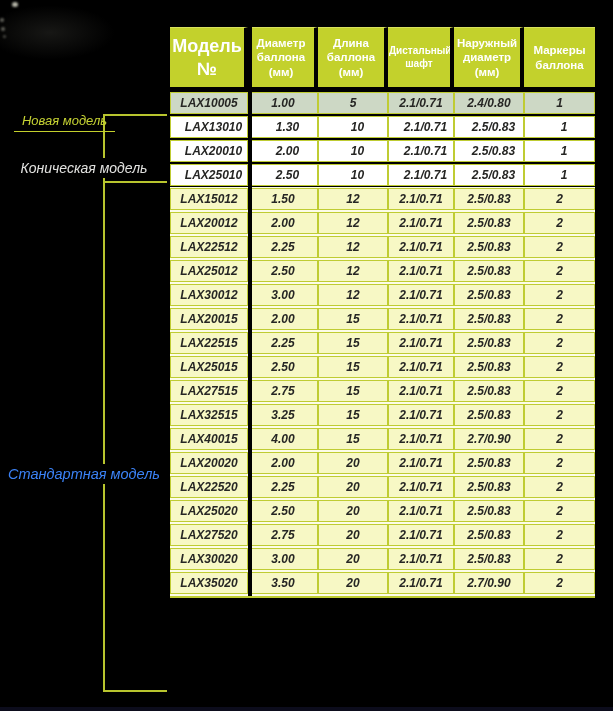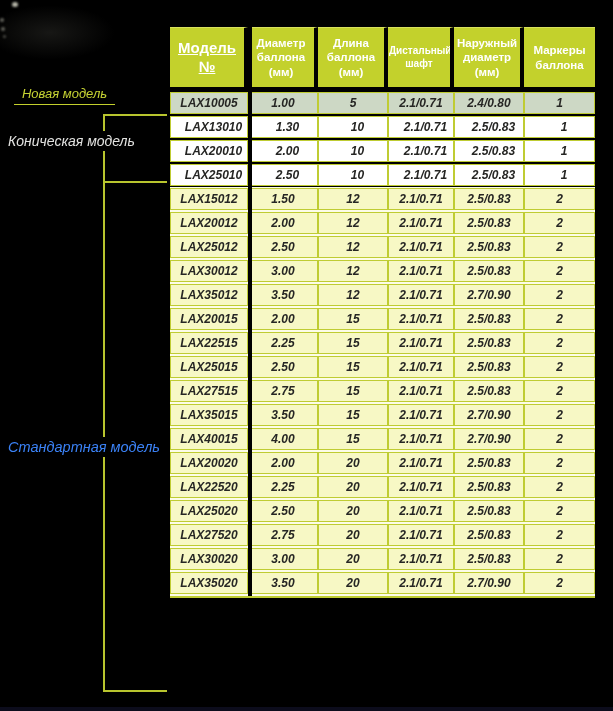--- a/index.html
+++ b/index.html
@@ -15,24 +15,24 @@
     background:radial-gradient(ellipse at center,#171715 0%,rgba(10,10,10,0) 70%);}
   .blob2{position:absolute;left:200px;top:40px;width:110px;height:55px;border-radius:50%;
     background:radial-gradient(ellipse at center,#0d0d10 0%,rgba(0,0,0,0) 70%);}
   .glint{position:absolute;border-radius:50%;filter:blur(1px);}
   .g1{left:12px;top:2px;width:6px;height:5px;background:rgba(215,215,200,.85);}
   .g2{left:0px;top:18px;width:4px;height:4px;background:rgba(180,180,168,.55);}
   .g3{left:1px;top:27px;width:4px;height:4px;background:rgba(190,190,175,.5);}
   .g4{left:3px;top:35px;width:3px;height:3px;background:rgba(170,170,160,.45);}
 
   
-  .grp-label{position:absolute;font-style:italic;z-index:3;}
+  .grp-label{position:absolute;font-style:italic;z-index:3;margin-top:27px;}
   .lbl-new{left:14px;top:86px;width:101px;text-align:center;
     color:#c6d333;font-size:13px;border-bottom:1.5px solid #c3d02c;padding-bottom:3px;}
-  .lbl-conical{left:8px;top:131px;width:152px;
+  .lbl-conical{left:8px;top:131px;width:152px;text-align:center;
     color:#e2e2e0;font-size:14px;background:#000;padding:2px 0;}
   .lbl-standard{left:2px;top:437px;width:164px;text-align:center;
     color:#3b82f6;font-size:14.5px;background:#000;padding:2px 0;}
 
   
   .bracket{position:absolute;background:#b8c52e;z-index:1;}
   .b-h{height:2px;width:64px;left:103px;}
   .b-v{width:2px;left:103px;}
   .arm-top-conical{top:114px;}
   .v-conical{top:114px;height:69px;}
@@ -45,21 +45,21 @@
   table{width:425px;table-layout:fixed;border-collapse:separate;border-spacing:0 2px;
     background:linear-gradient(#000 0,#000 162px,#fcfce8 162px);}
   th,td{box-sizing:border-box;overflow:hidden;}
   th{
     height:63px;background:#c3d12c;color:#fff;font-weight:bold;
     text-align:center;vertical-align:middle;padding:2px 1px;
     font-size:11.5px;line-height:1.25;white-space:pre-line;
     border-top:1px solid #d8e15c;border-bottom:3px solid #000;
   }
   th:not(:last-child){border-right:4px solid #000;}
-  th.model-h{font-size:15px;text-decoration:underline;}
+  th.model-h{font-size:18px;}
   th.shaft-h{font-size:10px;}
   td{
     height:22px;border:1px solid #bfcc33;
     font-size:12px;font-weight:bold;font-style:italic;color:#262624;
     text-align:center;vertical-align:middle;padding:0 2px;
   }
   tr.row-new td{background:#cdd8c5;margin-top:32px;}
   tr.row-conical td{background:#ffffff;padding-left:11px;}
   tr.row-standard td{background:#f7f8c5;}
   #col-divider{position:absolute;left:78px;top:0;width:4px;height:100%;background:#000;z-index:2;}
@@ -160,44 +160,44 @@
   </tr>
           <tr class="row-standard">
     <td>LAX20012</td>
     <td>2.00</td>
     <td>12</td>
     <td>2.1/0.71</td>
     <td>2.5/0.83</td>
     <td>2</td>
   </tr>
           <tr class="row-standard">
+    <td>LAX22512</td>
+    <td>2.25</td>
+    <td>12</td>
+    <td>2.1/0.71</td>
+    <td>2.5/0.83</td>
+    <td>2</td>
+  </tr>
+          <tr class="row-standard">
     <td>LAX25012</td>
     <td>2.50</td>
     <td>12</td>
     <td>2.1/0.71</td>
     <td>2.5/0.83</td>
     <td>2</td>
   </tr>
           <tr class="row-standard">
     <td>LAX30012</td>
     <td>3.00</td>
     <td>12</td>
     <td>2.1/0.71</td>
     <td>2.5/0.83</td>
     <td>2</td>
   </tr>
           <tr class="row-standard">
-    <td>LAX35012</td>
-    <td>3.50</td>
-    <td>12</td>
-    <td>2.1/0.71</td>
-    <td>2.7/0.90</td>
-    <td>2</td>
-  </tr>
-          <tr class="row-standard">
     <td>LAX20015</td>
     <td>2.00</td>
     <td>15</td>
     <td>2.1/0.71</td>
     <td>2.5/0.83</td>
     <td>2</td>
   </tr>
           <tr class="row-standard">
     <td>LAX22515</td>
     <td>2.25</td>
@@ -216,25 +216,25 @@
   </tr>
           <tr class="row-standard">
     <td>LAX27515</td>
     <td>2.75</td>
     <td>15</td>
     <td>2.1/0.71</td>
     <td>2.5/0.83</td>
     <td>2</td>
   </tr>
           <tr class="row-standard">
-    <td>LAX35015</td>
-    <td>3.50</td>
-    <td>15</td>
-    <td>2.1/0.71</td>
-    <td>2.7/0.90</td>
+    <td>LAX32515</td>
+    <td>3.25</td>
+    <td>15</td>
+    <td>2.1/0.71</td>
+    <td>2.5/0.83</td>
     <td>2</td>
   </tr>
           <tr class="row-standard">
     <td>LAX40015</td>
     <td>4.00</td>
     <td>15</td>
     <td>2.1/0.71</td>
     <td>2.7/0.90</td>
     <td>2</td>
   </tr>

